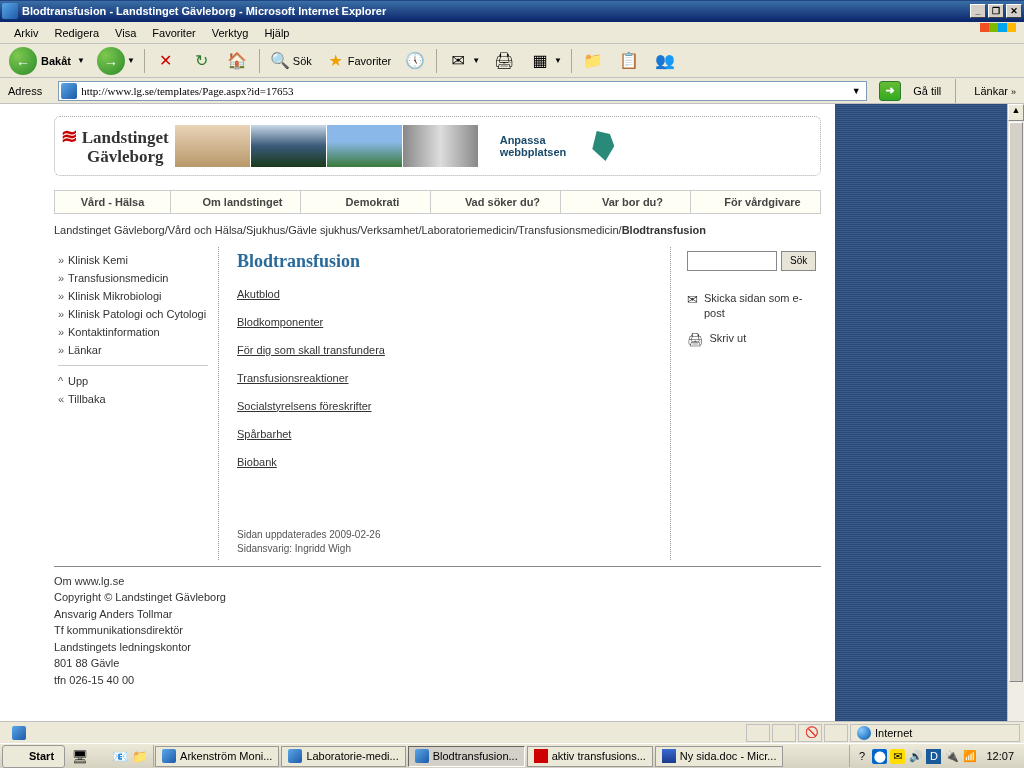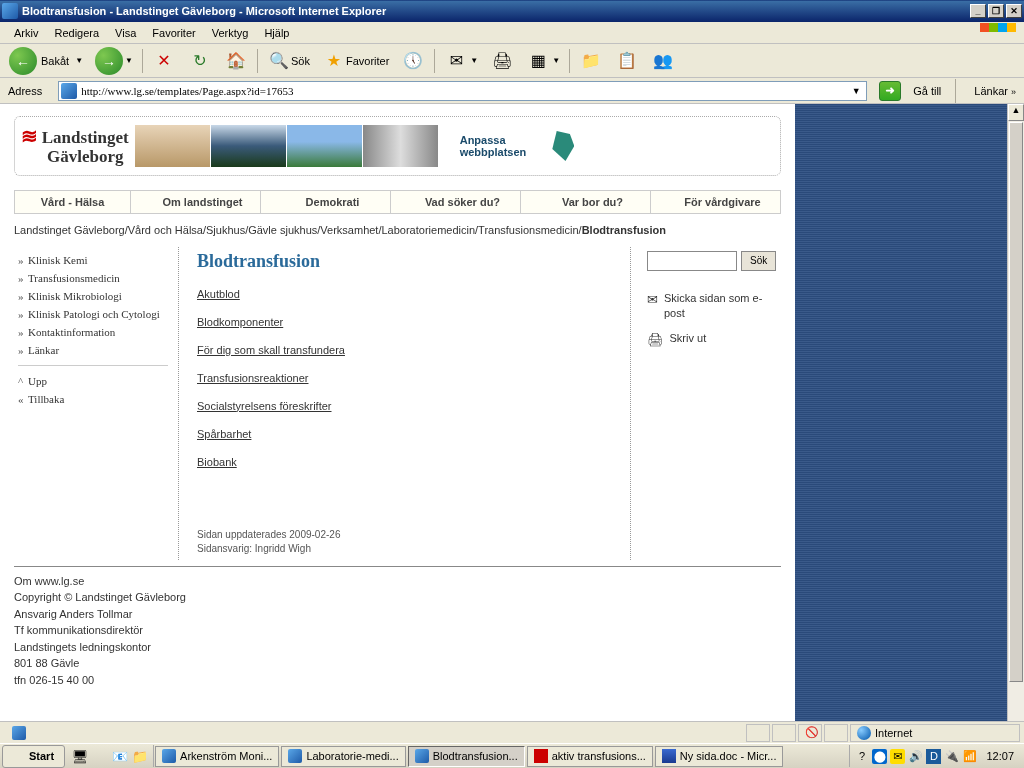--- a/index.html
+++ b/index.html
@@ -40,21 +40,21 @@
 .linkbtn{cursor:pointer;padding:0 4px;}
 
 
 .viewport { position: relative; height: 635px; display: flex; background:#fff; }
 .viewport .vscroll { width: 17px; background: #ece9d8; border-left: 1px solid #c0c0c0; display:flex; flex-direction:column;}
 .vscroll .sbtn{height:17px;background:#ece9d8;border:1px solid #fff;border-right-color:#888;border-bottom-color:#888;text-align:center;font-size:9px;cursor:pointer;}
 .vscroll .strack{flex:1;background:#f0ede4;}
 .vscroll .sthumb{height:560px;background:#d4d0c8;border:1px solid #fff;border-right-color:#888;border-bottom-color:#888;margin:1px;}
 
 
-.page { flex:1; overflow:hidden; position:relative; }
+.page { flex:1; overflow:hidden; position:relative;padding-left:40px; }
 .page-inner{display:flex;height:100%;}
 .main-col{width:795px;background:#fff;color:#333;}
 .right-bg{flex:1;background:repeating-linear-gradient(to bottom,#2a4a7a 0,#2a4a7a 1px,#3a5a8a 1px,#3a5a8a 2px);}
 
 .header-banner{margin:12px 14px 4px;border:1px dotted #aaa;border-radius:6px;padding:4px 6px;display:flex;align-items:center;gap:6px;height:60px;}
 .logo{font-family:Verdana;font-size:17px;font-weight:bold;color:#333;white-space:nowrap;line-height:1.1;}
 .logo .wave{color:#c00;font-size:20px;margin-right:4px;}
 .banner-imgs{display:flex;gap:1px;}
 .bimg{width:75px;height:42px;}
 .bi1{background:linear-gradient(180deg,#e8d4b8,#b89868);}
@@ -65,21 +65,21 @@
 .mapicon{width:22px;height:30px;background:#2a8a7a;clip-path:polygon(20% 0,80% 10%,100% 50%,60% 100%,0 60%);margin-left:20px;}
 
 .nav-tabs{display:flex;margin:14px 14px 0;background:#fffef5;border:1px solid #ccc;gap:14px;}
 .nav-tabs .tab{flex:1;text-align:center;padding:5px 0;font-size:11px;font-weight:bold;color:#444;border-right:1px solid #ccc;cursor:pointer;}
 .nav-tabs .tab:last-child{border-right:none;}
 
 .breadcrumb{margin:8px 14px;font-size:11px;color:#333;line-height:1.5;}
 .breadcrumb .current{font-weight:bold;}
 
 .content-row{display:flex;margin:6px 14px 0;}
-.leftnav{width:165px;padding:4px 10px 4px 4px;border-right:1px dotted #999;font-family:Liberation Serif, serif;}
+.leftnav{width:165px;padding:4px 10px 4px 4px;border-right:1px dotted #999;}
 .leftnav .navitem{display:block;text-decoration:none;color:#333;font-size:11px;padding:3px 0 3px 10px;position:relative;}
 .leftnav .navitem::before{content:"»";position:absolute;left:0;color:#555;}
 .leftnav .upitem::before{content:"^";}
 .leftnav .backitem::before{content:"«";}
 .leftnav hr{border:none;border-top:1px solid #ccc;margin:6px 0;}
 
 .center-col{flex:1;padding:4px 18px;border-right:1px dotted #999;}
 .center-col h1{color:#2a6a9a;font-size:18px;font-family:Verdana;font-weight:bold;margin-bottom:14px;}
 .center-col .clink{display:block;color:#333;text-decoration:underline;font-size:11px;margin:16px 0;width:fit-content;}
 .updated{margin-top:60px;font-size:10px;color:#555;line-height:1.4;}
@@ -138,21 +138,21 @@
       <span class="wl1"></span>
       <span class="wl2"></span>
       <span class="wl3"></span>
       <span class="wl4"></span>
     </div>
 </div>
 
 <div class="toolbar">
   <div class="tbtn">
     <div class="navbtn navback">←</div>
-    <span style="margin:12px 4px;">Bakåt</span>
+    <span style="margin:12px 4px;font-weight:bold;">Bakåt</span>
     <span class="dropdown-arrow">▼</span>
   </div>
   <div class="tbtn">
     <div class="navbtn navfwd">→</div>
     <span class="dropdown-arrow">▼</span>
   </div>
   <div class="sep"></div>
   <div class="tbtn">
       <div class="smicon" style="color:#c00;">✕</div>
     </div>

